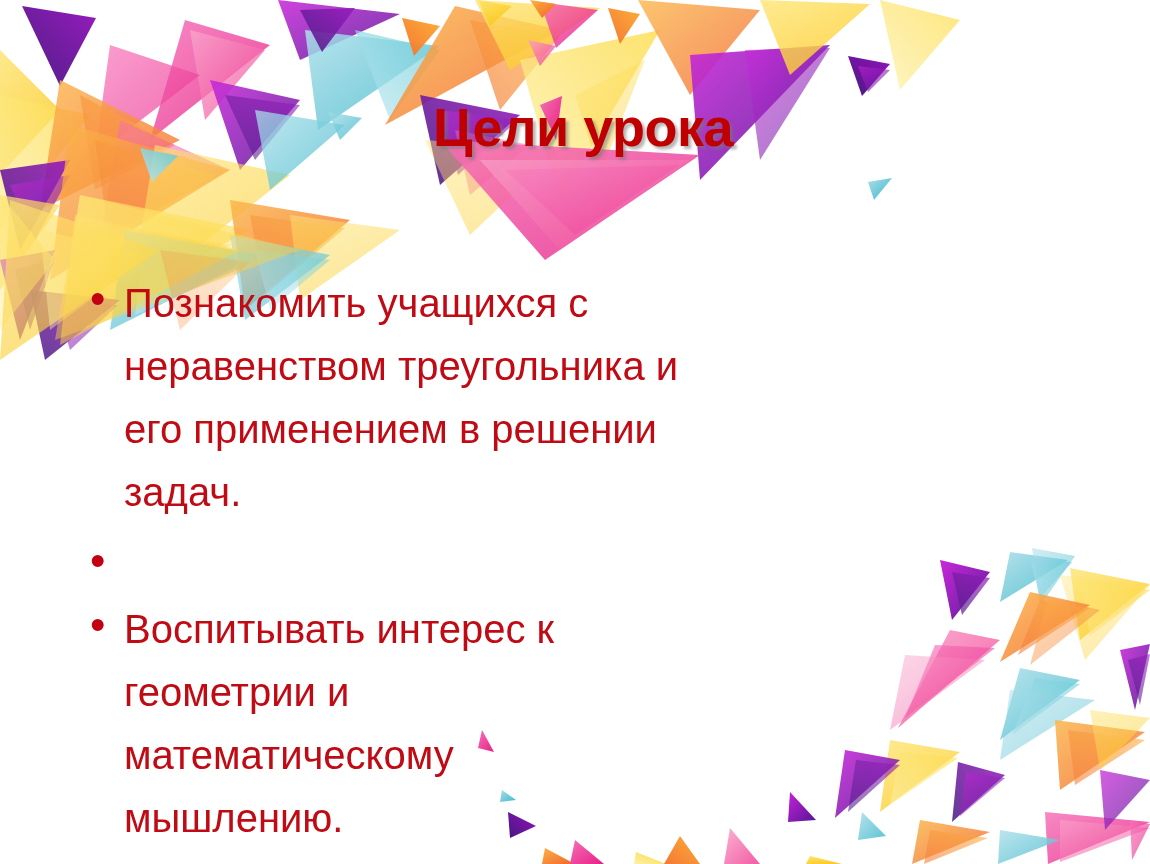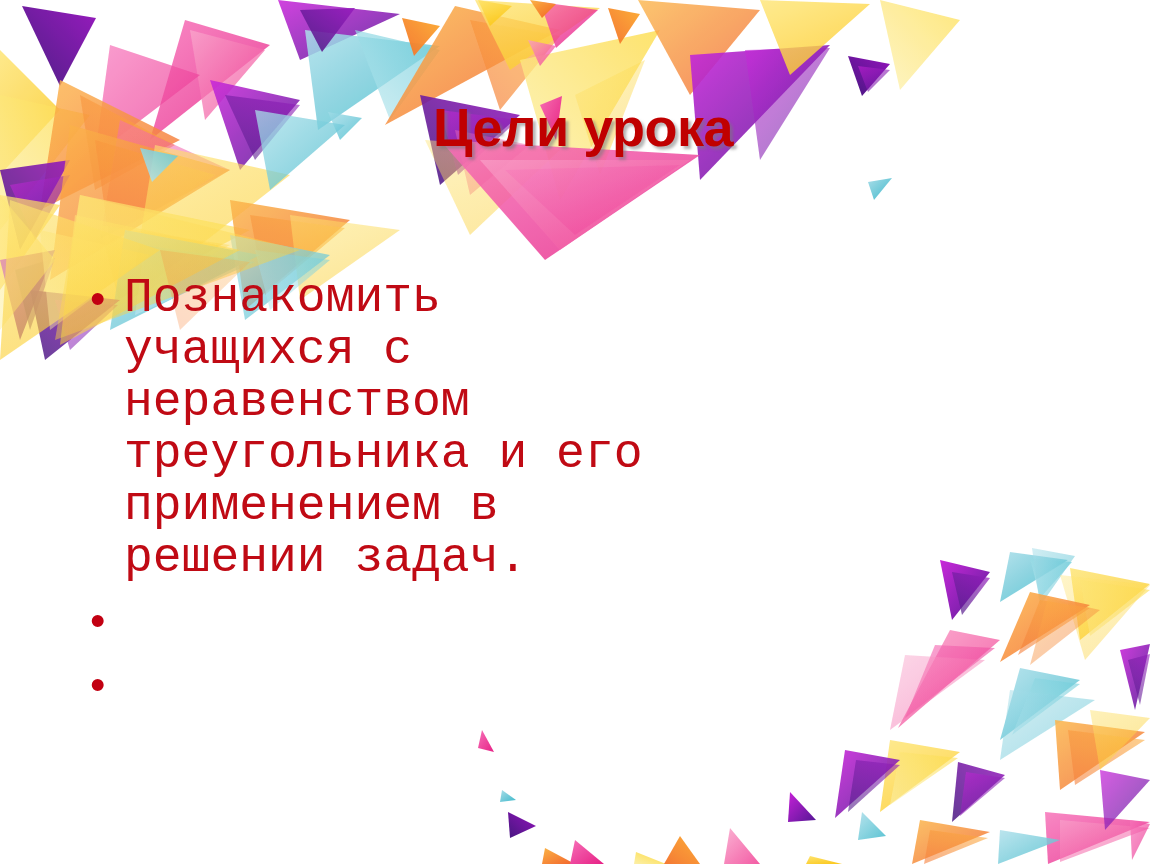--- a/index.html
+++ b/index.html
@@ -55,23 +55,23 @@
     width: 46px;
     font-size: 44px;
     line-height: 54px;
     color: #C20012;
     text-align: left;
     padding-left: 12px;
     box-sizing: border-box;
   }
   .bullet-text {
     flex: 1 1 auto;
-    font-family: Liberation Mono, monospace;
-    font-size: 48px;
-    line-height: 52px;
+    font-family: Liberation Sans, sans-serif;
+    font-size: 40px;
+    line-height: 63px;
     color: #C00A14;
   }
   .bullet-1 .bullet-text { max-width: 575px; }
   .bullet-2 .bullet-text { max-width: 620px; }
   .bullet-3 .bullet-text { max-width: 520px; }
 </style>
 </head>
 <body>
 
 <div id="slide">
@@ -282,17 +282,18 @@
       <span class="bullet-dot">•</span>
       <span class="bullet-text">Познакомить учащихся с неравенством треугольника и его применением в решении задач.</span>
     </div>
 
     <div class="bullet-row bullet-2">
       <span class="bullet-dot">•</span>
     </div>
 
     <div class="bullet-row bullet-3">
       <span class="bullet-dot">•</span>
+      <span class="bullet-text">Воспитывать интерес к геометрии и математическому мышлению.</span>
     </div>
 
   </div>
 
 </div>
 
 </body></html>

